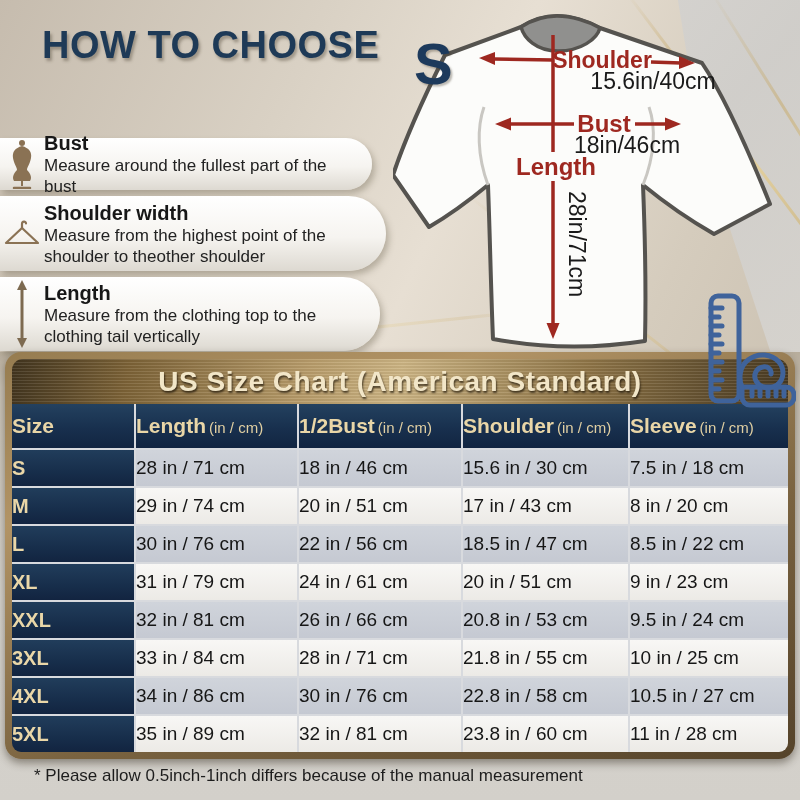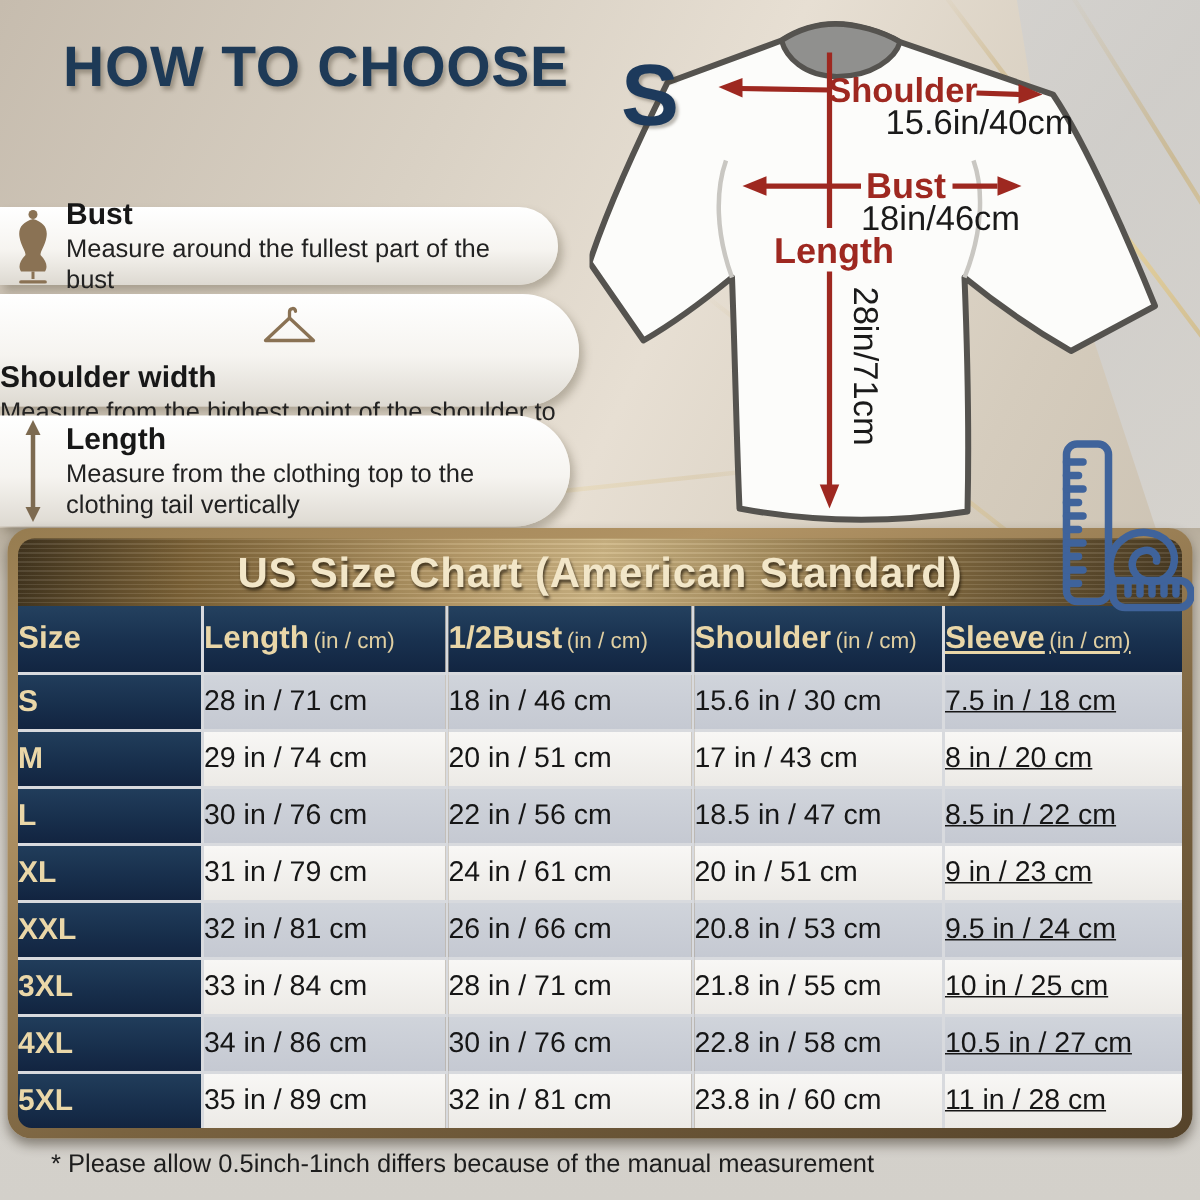--- a/index.html
+++ b/index.html
@@ -20,21 +20,21 @@
              background:linear-gradient(180deg,#b7ad9c 0%,#c9c2b5 8%,#d6d3cd 55%,#d3d0ca 100%);}
   
   .headline{position:absolute;left:42px;top:22px;color:#1e3a57;font-weight:700;
             font-size:38px;line-height:47px;letter-spacing:.5px;
             text-shadow:2px 3px 3px rgba(90,82,66,.45);}
   
   .pill{position:absolute;left:0;display:flex;align-items:center;
         background:linear-gradient(180deg,#ffffff 0%,#f6f4f0 55%,#ddd9d1 100%);
         box-shadow:3px 4px 6px rgba(95,85,65,.35);}
   .pill1{top:138px;width:372px;height:52px;border-radius:0 27px 27px 0;}
-  .pill2{top:196px;width:386px;height:75px;border-radius:0 38px 38px 0;flex-direction:column;}
+  .pill2{top:196px;width:386px;height:75px;border-radius:0 38px 38px 0;}
   .pill3{top:277px;width:380px;height:74px;border-radius:0 38px 38px 0;}
   .pill .ic{flex:0 0 44px;display:flex;justify-content:center;align-items:center;}
   .pill .txt{flex:1;padding-right:10px;}
   .pill h3{margin:0;font-size:20px;font-weight:700;color:#171717;line-height:24px;}
   .pill p{margin:0;font-size:17px;color:#222;line-height:21px;}
   
   .shirt-svg{position:absolute;left:393px;top:5px;}
   .big-size{position:absolute;left:414px;top:30px;font-size:58px;font-weight:800;color:#1d3a5c;
             text-shadow:2px 2px 2px rgba(70,60,45,.35);}
   .ruler-svg{position:absolute;left:702px;top:292px;z-index:5;}
@@ -45,21 +45,21 @@
          background:linear-gradient(160deg,#967c50 0%,#b29465 25%,#7a6340 62%,#55432a 100%);
          box-shadow:0 4px 8px rgba(40,32,18,.45);}
   .bar{height:45px;border-radius:11px 11px 0 0;position:relative;display:flex;align-items:center;justify-content:center;
        background:linear-gradient(100deg,#42351f 0%,#7d6337 15%,#b99d6b 38%,#cdb584 50%,#8f7547 74%,#463821 100%);}
   .bar::after{content:"";position:absolute;inset:0;border-radius:11px 11px 0 0;
        background:repeating-linear-gradient(180deg,rgba(255,255,255,.09) 0 1px,rgba(0,0,0,.05) 1px 3px);}
   .bar span{position:relative;z-index:1;font-size:28px;font-weight:700;color:#f2e6c8;
        letter-spacing:.5px;text-shadow:1px 2px 2px rgba(30,22,8,.7);}
   table.size-table{border-collapse:separate;border-spacing:0;table-layout:fixed;width:776px;}
   .size-table th,.size-table td{padding:0;text-align:left;border-right:2px solid #d8dade;border-bottom:2px solid #d8dade;}
-  .size-table th:last-child,.size-table td:last-child{border-right:none;text-decoration:underline;}
+  .size-table th:last-child,.size-table td:last-child{border-right:none;}
   .size-table tr:last-child td{border-bottom:none;}
   .size-table th{height:44px;background:linear-gradient(180deg,#24415f 0%,#18304e 55%,#122541 100%);
        color:#e9d6a7;font-size:21px;font-weight:700;}
   .size-table th .unit{font-size:15px;font-weight:400;color:#e0cfa2;margin-left:3px;}
   td.size-cell{background:linear-gradient(180deg,#213d5b 0%,#172e4b 60%,#122440 100%);
        color:#ead7a8;font-size:20px;font-weight:700;height:36px;}
   td.data{font-size:19px;font-weight:500;color:#161616;height:36px;}
   tr.gray td.data{background:linear-gradient(180deg,#d0d4db 0%,#c5c9d2 100%);}
   tr.light td.data{background:linear-gradient(180deg,#f8f7f5 0%,#eceae6 100%);}
   tr:last-child td:first-child{border-bottom-left-radius:9px;}

